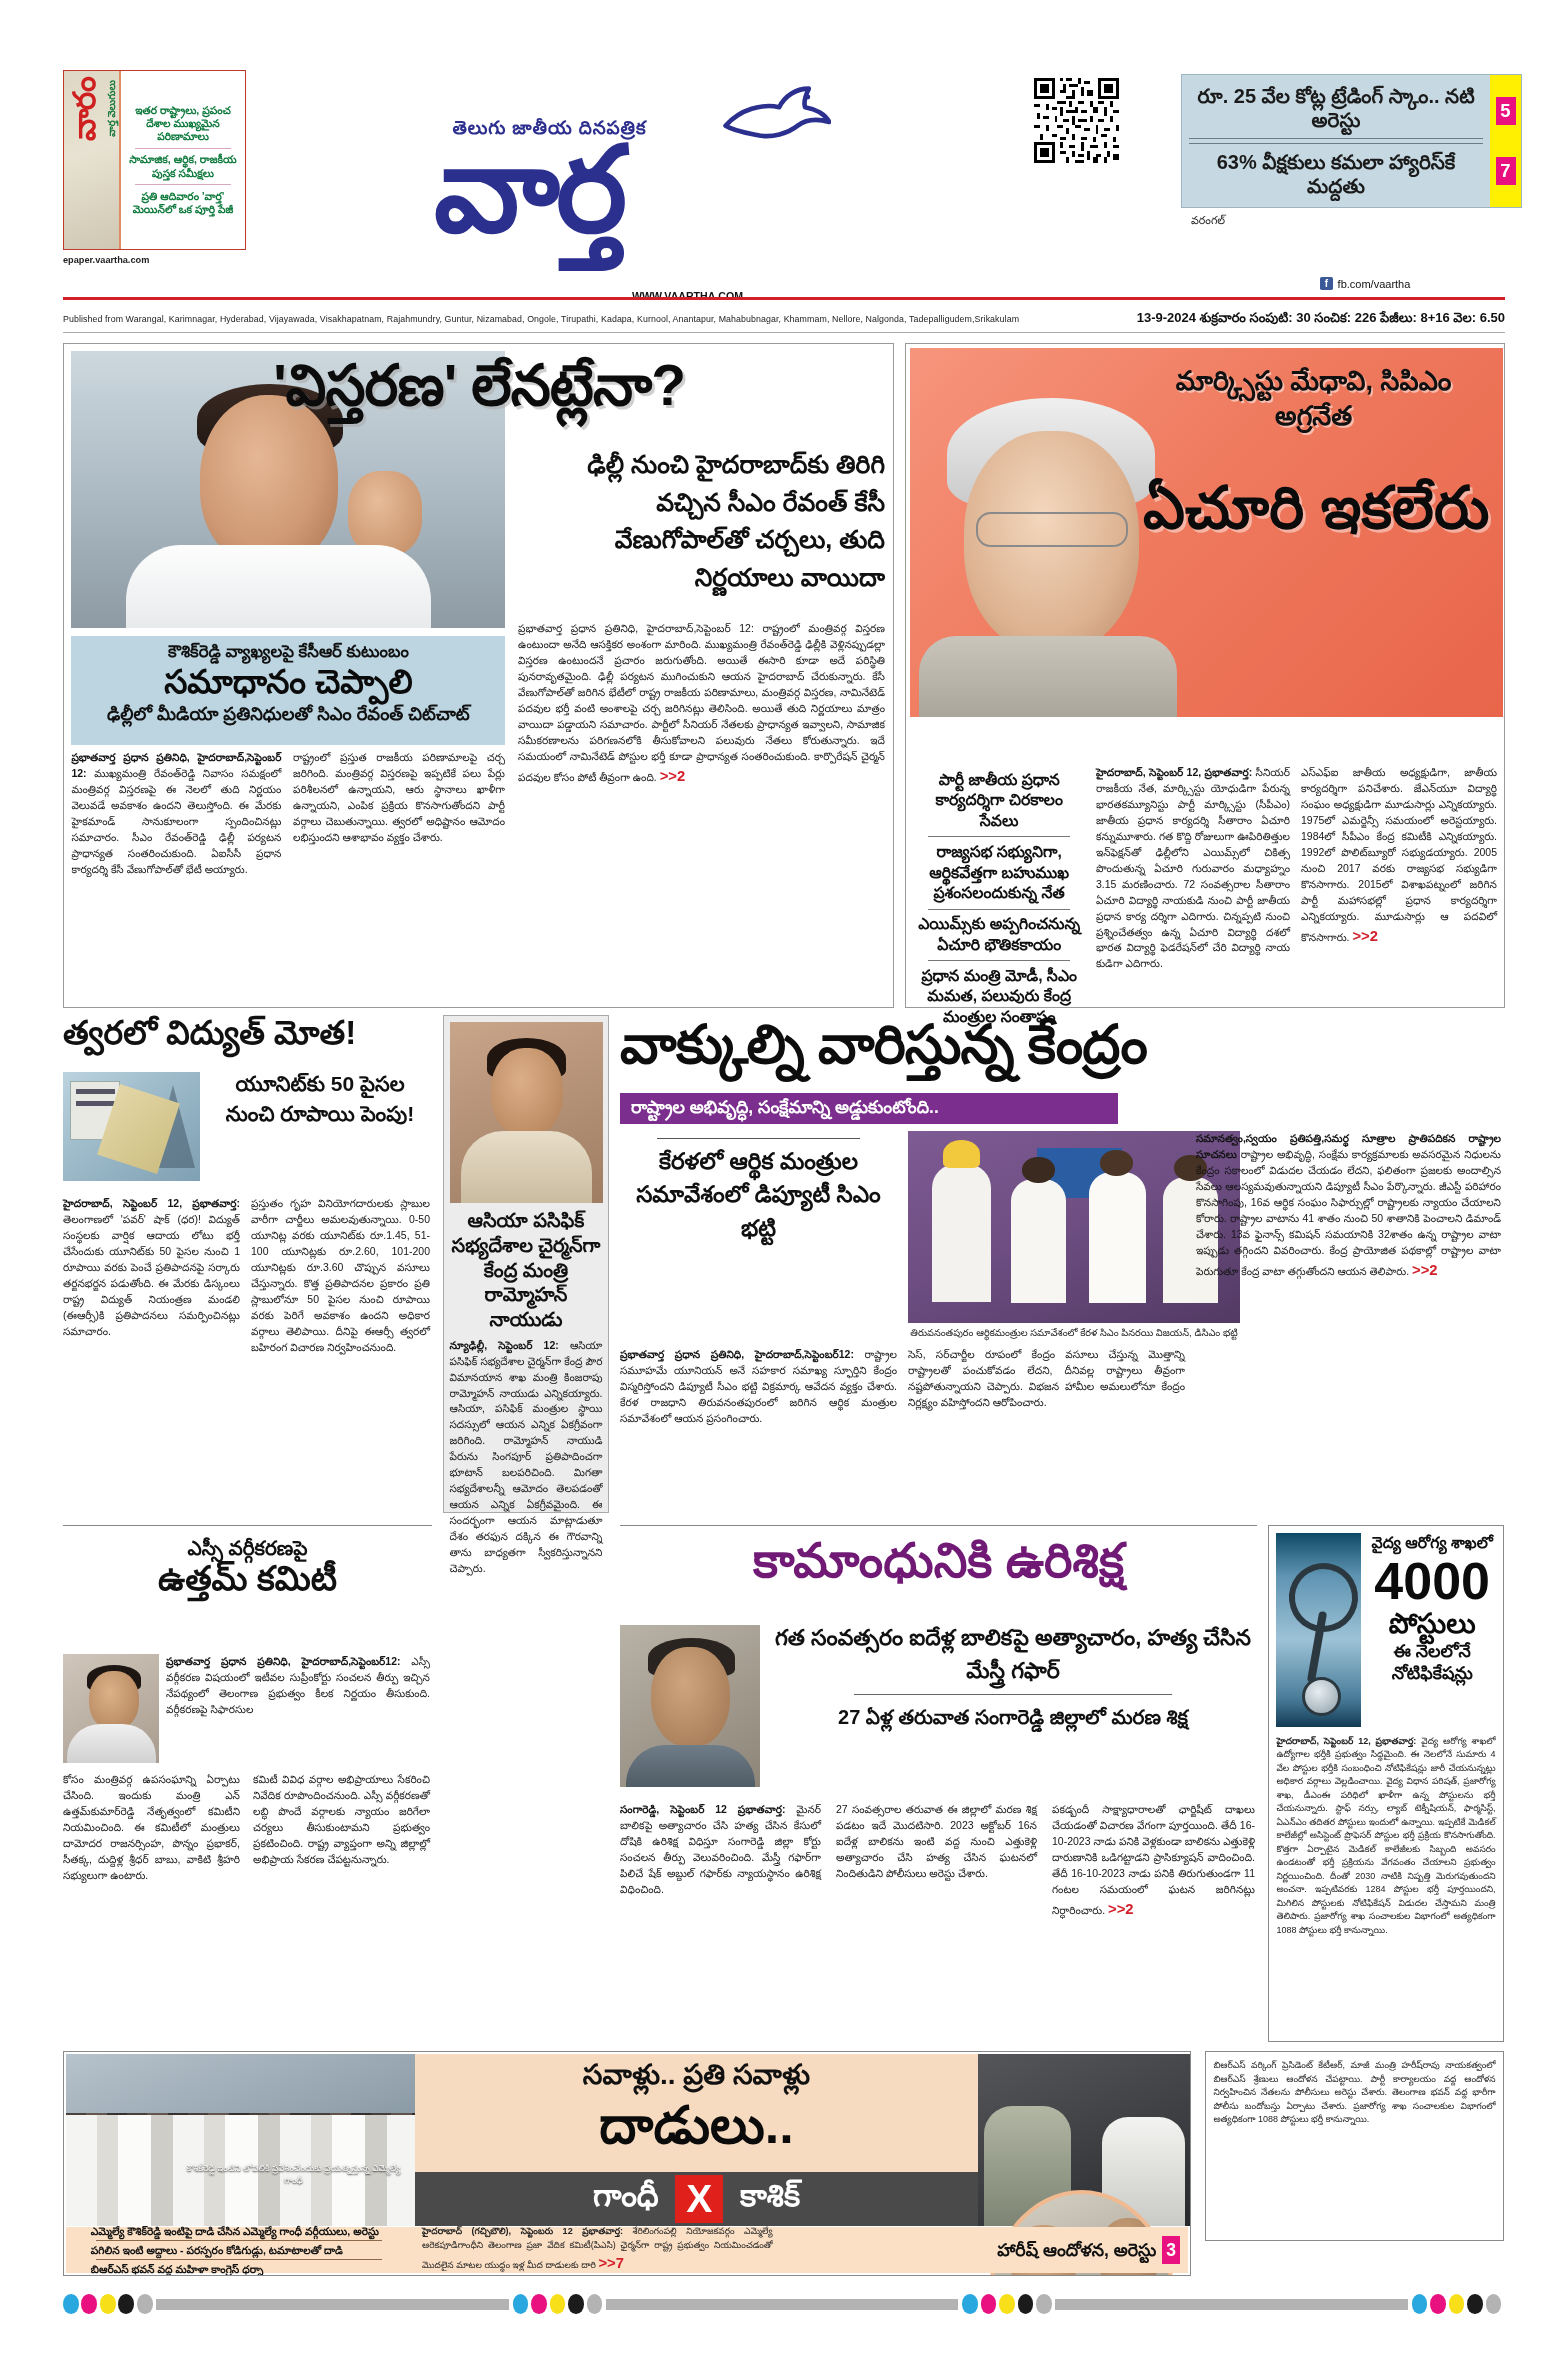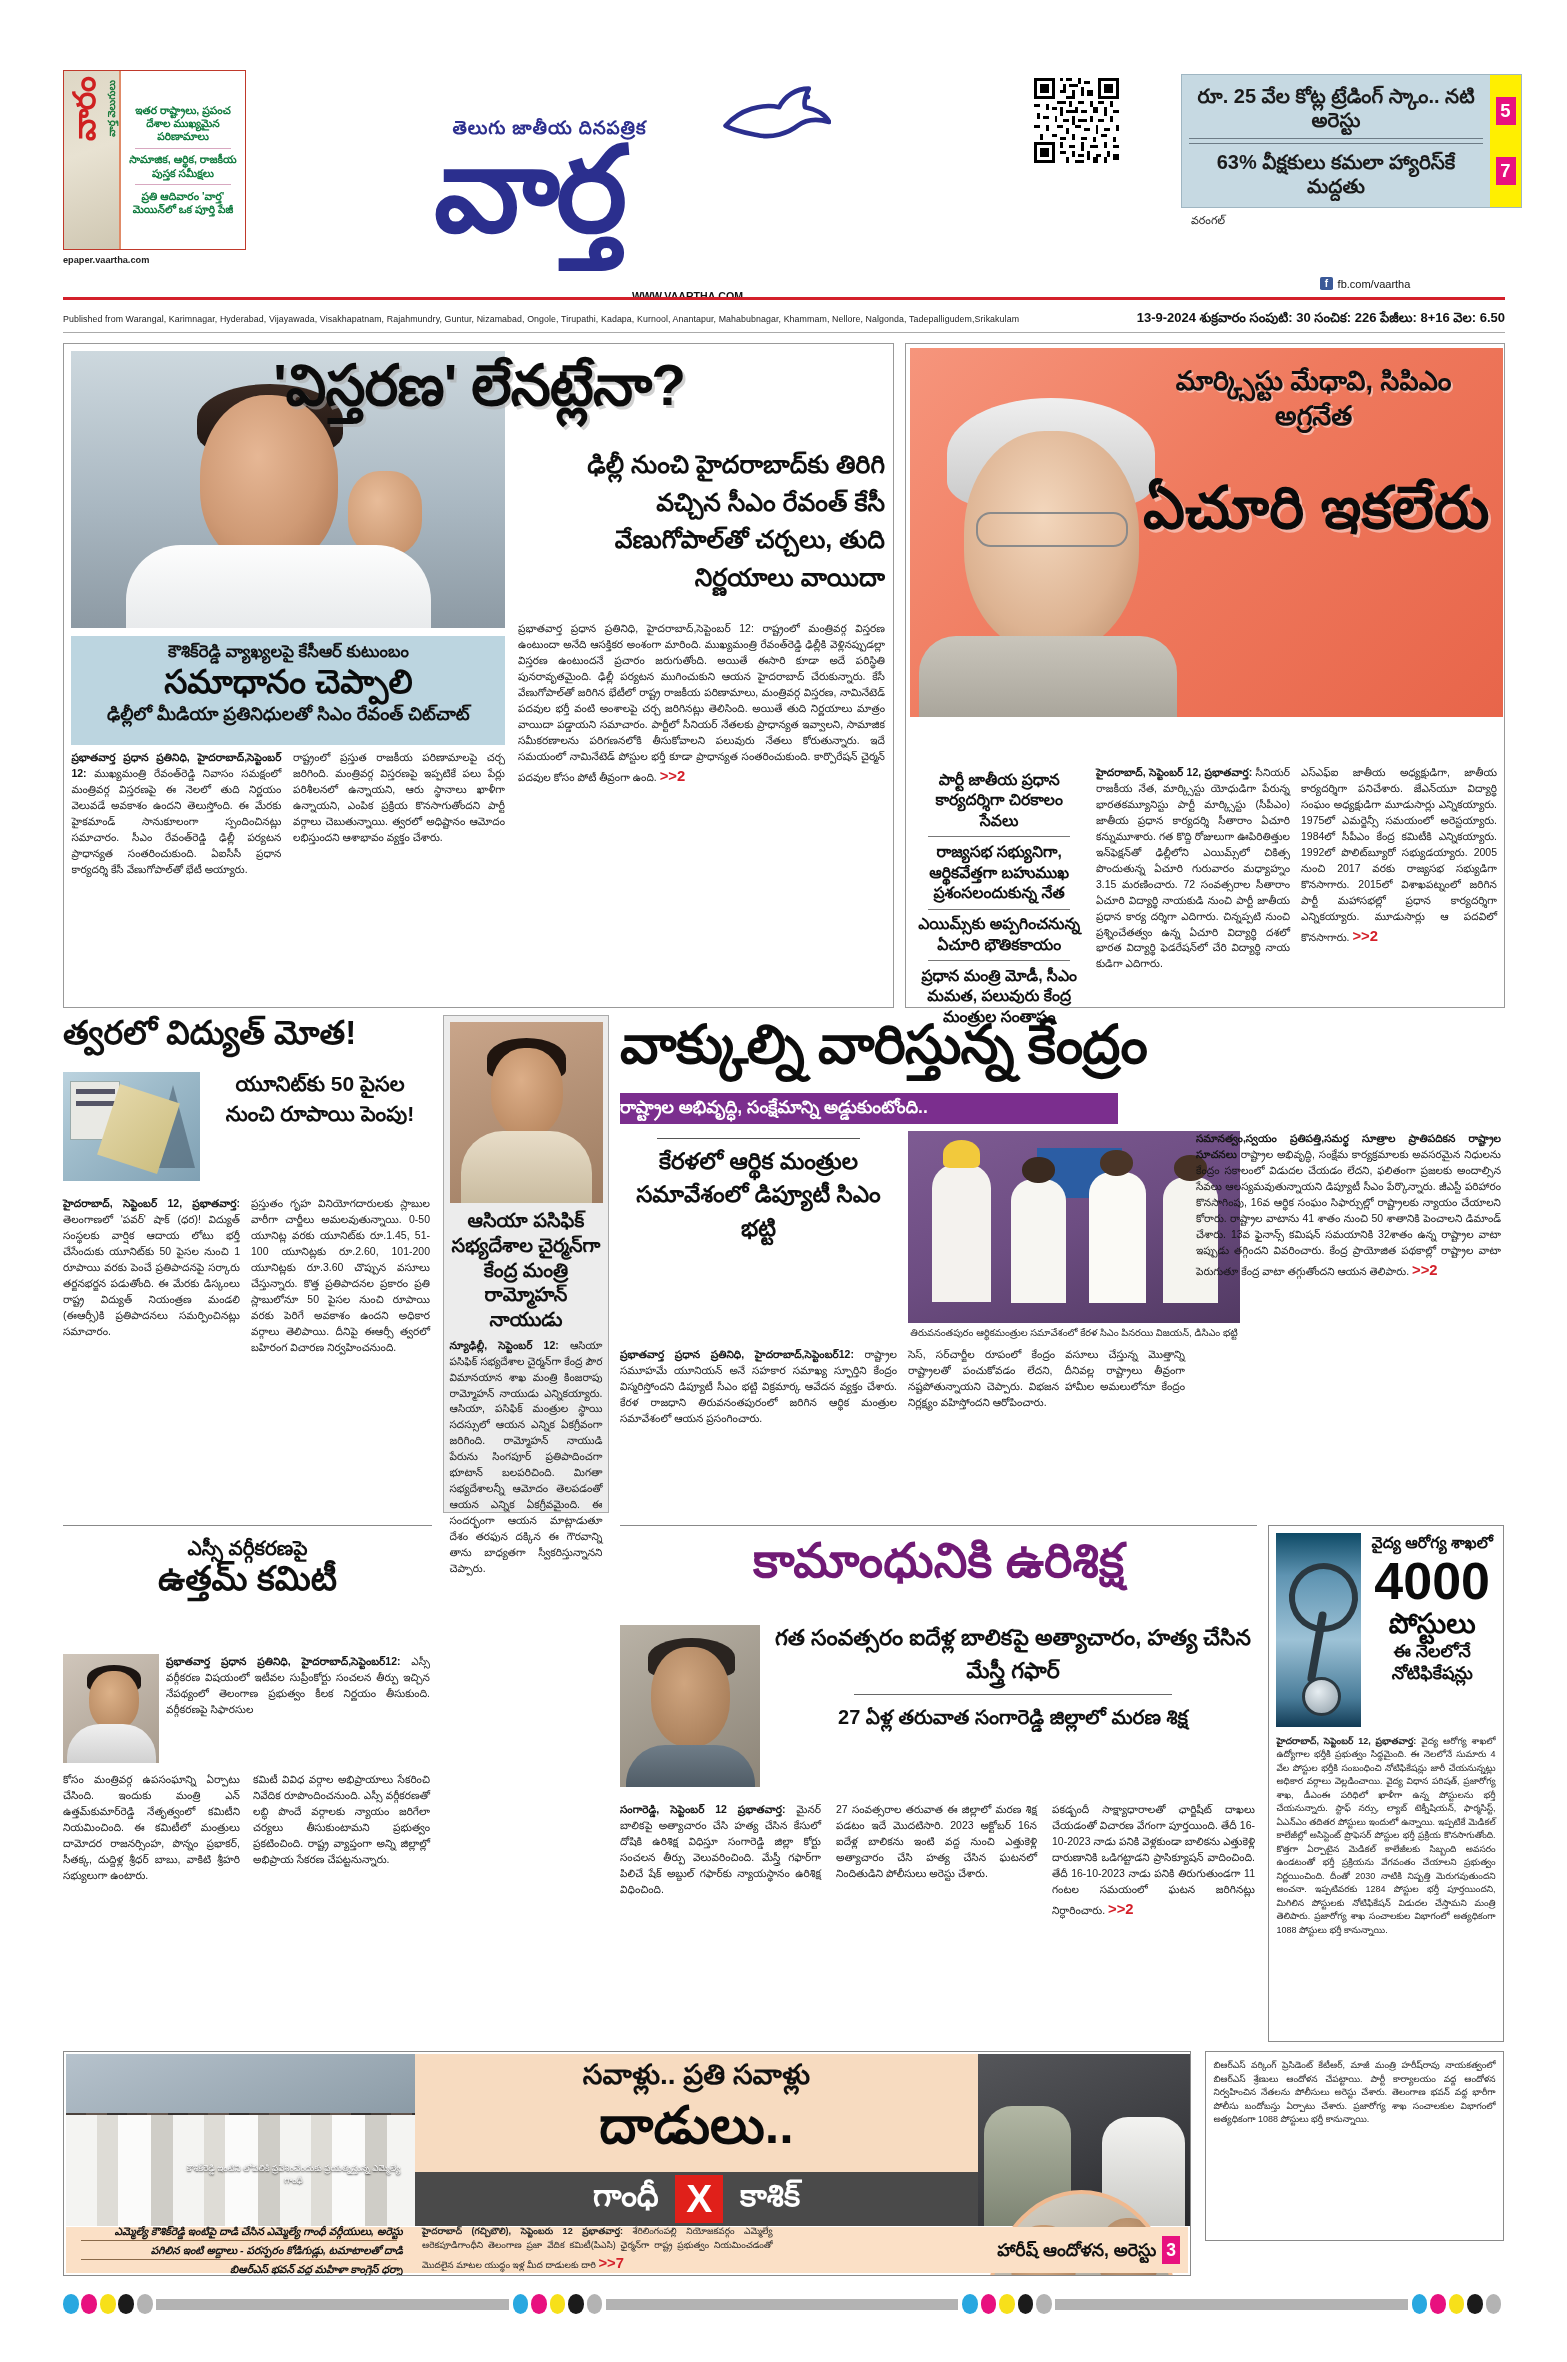--- a/index.html
+++ b/index.html
@@ -206,21 +206,21 @@
     background:linear-gradient(180deg,#e8ddc8,#c9bb9f);}
   #mid-c2-title{margin-top:5.5px;text-align:center;font-size:19.4px;font-weight:bold;color:#111;line-height:1.28;}
   #mid-c2-body{margin-top:5.5px;}
 
   #mid-c3{position:absolute;left:557px;top:0;width:884px;height:498px;}
   #mid-c3 h2{
     margin:0;font-size:54px;font-weight:bold;color:#0d0d0d;line-height:1.1;letter-spacing:-0.9px;
   }
   #purple-bar{
     position:absolute;left:0;top:78px;width:498px;height:31px;background:#7b2e8e;
-    display:flex;align-items:center;box-sizing:border-box;
+    display:flex;align-items:center;padding-left:11px;box-sizing:border-box;
     color:#fff;font-size:17.5px;font-weight:bold;
   }
   #mid-c3-deck{position:absolute;left:0;top:116px;width:277px;text-align:center;}
   #mid-c3-deck .d1{font-size:23px;font-weight:bold;color:#111;line-height:1.45;}
   #mid-c3-deck .dr{height:0.9px;background:#555;margin:6.5px 37px;}
   #mid-c3-deck .d2{font-size:23px;font-weight:bold;color:#111;line-height:1.45;}
   #conf-photo{
     position:absolute;left:288px;top:116px;width:332px;height:192px;
     background:linear-gradient(160deg,#7e5b93 0%,#6d4d82 50%,#523a63 100%);overflow:hidden;
   }
@@ -338,21 +338,21 @@
     background:linear-gradient(160deg,#d7d2c6 0%,#a9a396 55%,#6e6a60 100%);
   }
   #bot-oval .o1{position:absolute;left:20px;top:31px;width:65px;height:79px;border-radius:46%;
     background:radial-gradient(ellipse at 42% 36%,#d9b089,#a87b55);}
   #bot-oval .o2{position:absolute;right:13px;top:24px;width:61px;height:76px;border-radius:46%;
     background:radial-gradient(ellipse at 42% 36%,#cda781,#9c7150);}
   #bot-strip{
     position:absolute;left:1.8px;top:175px;width:1122px;height:46px;background:#fbe0c6;
     display:flex;align-items:center;
   }
-  #bot-strip .sc1{width:347px;padding:0 10px;box-sizing:border-box;text-align:right;font-style:italic;}
+  #bot-strip .sc1{width:347px;padding:0 25px;box-sizing:border-box;text-align:left;}
   #bot-strip .sc1 .l{font-size:10.6px;font-weight:bold;color:#111;line-height:1.35;}
   #bot-strip .sc1 .r{height:0.9px;background:#8a6a4a;margin:1.8px 5.5px;}
   #bot-strip .sc2{width:369px;padding:0 9.2px;box-sizing:border-box;}
   #bot-strip .sc3{flex:1;display:flex;align-items:center;justify-content:flex-end;gap:5.5px;padding-right:7.4px;}
   #bot-strip .sc3 .at{font-size:17.5px;font-weight:bold;color:#111;text-align:center;line-height:1.2;}
   #bot-strip .sc3 .pg{width:18.5px;height:28px;background:#e8117f;color:#fff;font-weight:bold;font-size:17.5px;
     display:flex;align-items:center;justify-content:center;}
 
   #bottom-right-box{
     position:absolute;left:1205px;top:2051px;width:299px;height:190px;

